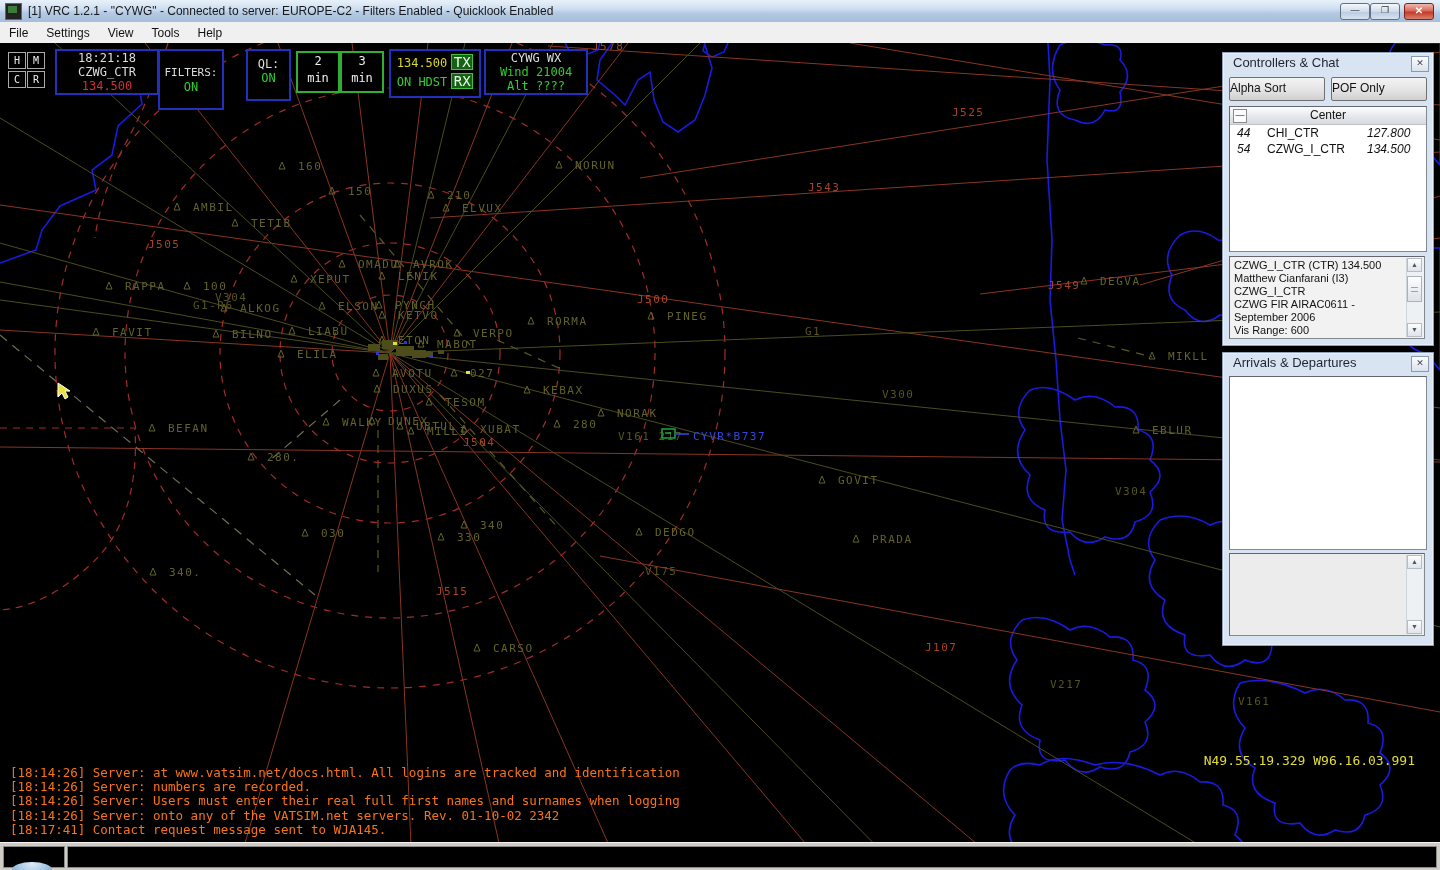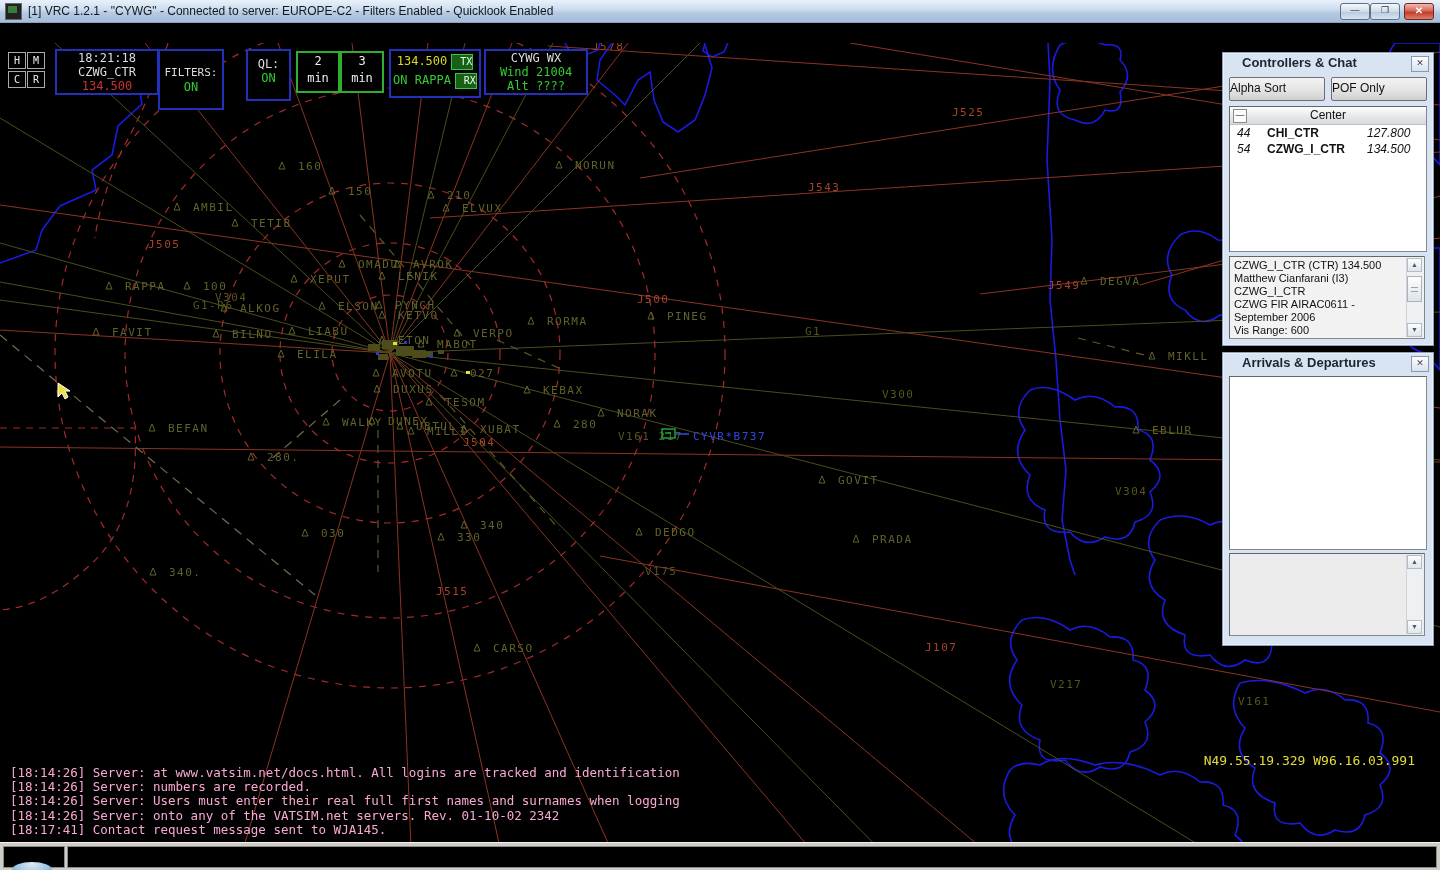--- a/index.html
+++ b/index.html
@@ -30,53 +30,53 @@
   
   .tb{position:absolute;background:#000;border:2px solid #2230bb;color:#ddd;
       font-family:"DejaVu Sans Mono",monospace;text-align:center;z-index:5;}
   .sq{position:absolute;width:16px;height:15px;border:1px solid #aaa;background:#000;color:#eee;
       font-family:"DejaVu Sans Mono",monospace;font-size:10px;line-height:15px;text-align:center;z-index:5;}
   .grn{color:#33cc33}.yel{color:#d8d82a}.red{color:#d03030}
   .tbln{font-size:12px;line-height:14px;white-space:nowrap;}
   .timer{position:absolute;width:40px;height:38px;border:2px solid #2fae2f;background:#000;color:#eee;
       font-family:"DejaVu Sans Mono",monospace;font-size:12px;line-height:17px;text-align:center;z-index:5;}
   .chip{display:inline-block;width:20px;height:14px;background:#176117;border:1px solid #43c043;
-      color:#e7ffe7;font-size:10px;line-height:14px;text-align:right;margin-left:4px;}
+      color:#e7ffe7;font-size:14px;line-height:14px;text-align:center;margin-left:4px;}
   
   .panel{position:absolute;left:1222px;width:210px;background:#d9e4f3;border:1px solid #8fa0b8;
      box-shadow:0 0 0 1px rgba(255,255,255,.4) inset;z-index:6;font-size:13px;color:#1d2430;}
-  .panel-title{height:20px;line-height:20px;padding-left:19px;font-weight:bold;}
+  .panel-title{height:20px;line-height:20px;padding-left:10px;}
   .close-box{position:absolute;right:4px;top:3px;width:16px;height:14px;border:1px solid #8a99ad;
      background:linear-gradient(#fdfdfd,#d8e2ee);font-size:9px;line-height:13px;text-align:center;color:#445;}
   .btn{display:inline-block;width:94px;height:22px;border:1px solid #707070;border-radius:2px;
      background:linear-gradient(#f4f4f4,#e2e2e2 60%,#cfcfcf);font-size:12px;line-height:21px;
      text-align:left;color:#111;}
   .list{position:absolute;left:6px;width:196px;background:#fff;border:1px solid #828790;
      border-top-color:#63676d;border-left-color:#63676d;font-size:12px;color:#111;}
   .list-hdr{position:relative;height:17px;line-height:16px;text-align:center;
      background:linear-gradient(#fdfdfd,#e4e7ea 60%,#d7dade);border-bottom:1px solid #bfc3c8;}
   .collapse{position:absolute;left:3px;top:2px;width:12px;height:12px;border:1px solid #8a8a8a;
      font-size:9px;line-height:10px;text-align:center;color:#333;background:#fbfbfb;}
   .ctl-row{display:flex;height:16px;line-height:16px;}
   .ctl-id{width:30px;padding-left:7px;font-style:italic;}
-  .ctl-cs{width:100px;font-weight:bold;}
+  .ctl-cs{width:100px;}
   .ctl-fq{flex:1;font-style:italic;}
   .infobox{position:absolute;left:6px;width:196px;background:#f2f2f2;border:1px solid #828790;
      border-top-color:#63676d;border-left-color:#63676d;font-size:11px;line-height:13px;color:#111;
      padding:2px 0 0 4px;box-sizing:border-box;}
   .sb{position:absolute;right:1px;top:1px;bottom:1px;width:16px;background:#eef1f4;border-left:1px solid #cfd4da;}
   .sb-btn{position:absolute;left:0;width:15px;height:14px;background:linear-gradient(#fcfdfe,#dfe5ec);
      border:1px solid #b5bcc6;box-sizing:border-box;font-size:7px;text-align:center;line-height:12px;color:#556;}
   .sb-thumb{position:absolute;left:0;width:15px;height:26px;background:linear-gradient(#fdfdfd,#dde3ea);
      border:1px solid #aab2bd;box-sizing:border-box;}
   .sb-thumb:after{content:"";position:absolute;left:3px;right:3px;top:10px;border-top:1px solid #9aa2ad;
      border-bottom:1px solid #9aa2ad;height:3px;}
   
   #chatlog{position:absolute;left:10px;top:723px;z-index:4;font-family:"DejaVu Sans Mono",monospace;
-     font-size:12.5px;line-height:14.2px;color:#f9a8d4;white-space:pre;}
+     font-size:12.5px;line-height:14.2px;color:#f97316;white-space:pre;}
   #coords{position:absolute;right:25px;top:710px;z-index:4;font-family:"DejaVu Sans Mono",monospace;
      font-size:13px;color:#e3dd3a;}
   
   #cmdbar{position:absolute;left:0;top:842px;width:1440px;height:28px;background:#cfccc6;
      border-top:1px solid #f2f1ef;}
   .cmdbox{position:absolute;top:3px;height:20px;background:#000;border:1px solid #8a8a8a;}
   #cmd-sel{left:3px;width:60px;}
   #cmd-input{left:67px;width:1368px;}
   #orb{position:absolute;left:12px;top:862px;width:40px;height:16px;border-radius:50%;
      background:radial-gradient(ellipse at 50% 10%,#dcebf7,#9cc0e0 60%,#6f9cc6);z-index:7;}
@@ -87,20 +87,27 @@
 <div id="win">
 
   <div id="titlebar">
     <div id="title-icon"></div>
     <div id="title-text">[1] VRC 1.2.1 - "CYWG" - Connected to server: EUROPE-C2 - Filters Enabled - Quicklook Enabled</div>
     <div class="cap-btn" id="btn-min">—</div>
     <div class="cap-btn" id="btn-max">❐</div>
     <div class="cap-btn" id="btn-close">✕</div>
   </div>
 
+  <div id="menubar">
+      <div class="menu-item">File</div>
+      <div class="menu-item">Settings</div>
+      <div class="menu-item">View</div>
+      <div class="menu-item">Tools</div>
+      <div class="menu-item">Help</div>
+    </div>
 
   <div id="radar">
     <svg id="map" width="1440" height="827">
         <rect x="0" y="0" width="1440" height="827" fill="#000000"></rect>
         <path d="M160,15 L138,37 L142,61 L118,83 L112,112 L92,127 L96,147 L60,163 L42,187 L36,207 L0,220" fill="none" stroke="#1a1ae0" stroke-width="1.6"></path>
         <path d="M565,0 L570,9 L583,13 L598,7 L600,0" fill="none" stroke="#1a1ae0" stroke-width="1.6"></path>
         <path d="M705,0 L703,8 L712,14 L724,9 L728,0" fill="none" stroke="#1a1ae0" stroke-width="1.6"></path>
         <path d="M612,0 L600,17 L597,37 L615,52 L625,62 L638,37 L650,29 L654,57 L663,79 L678,89 L695,77 L705,52 L712,25 L705,2" fill="none" stroke="#1a1ae0" stroke-width="1.6"></path>
         <path d="M1048,0 L1050,37 L1047,117 L1052,197 L1050,257 L1056,317 L1060,377 L1066,427 L1062,477 L1070,517 L1075,532" fill="none" stroke="#1a1ae0" stroke-width="1.6"></path>
         <path d="M1060,2 Q1045,27 1060,47 Q1050,72 1075,77 Q1095,87 1105,67 Q1125,72 1120,49 Q1135,32 1120,17 Q1125,0 1105,2 Q1080,-8 1060,2" fill="none" stroke="#1a1ae0" stroke-width="1.6"></path>
@@ -326,21 +333,21 @@
       <div>2</div>
       <div>min</div>
     </div>
     <div class="timer" style="left:340px;top:8px">
       <div>3</div>
       <div>min</div>
     </div>
 
     <div class="tb" style="left:389px;top:6px;width:88px;height:42px;padding-top:3px">
       <div class="tbln"><span class="yel">134.500</span><span class="chip">TX</span></div>
-      <div class="tbln" style="margin-top:3px"><span class="grn">ON RAPPA</span><span class="chip">RX</span></div>
+      <div class="tbln" style="margin-top:3px"><span class="grn">ON HDST</span><span class="chip">RX</span></div>
     </div>
 
     <div class="tb" style="left:484px;top:6px;width:100px;height:42px">
       <div class="tbln">CYWG WX</div>
       <div class="tbln grn">Wind 21004</div>
       <div class="tbln grn">Alt ????</div>
     </div>
 
     <div id="chatlog"><div>[18:14:26] Server: at www.vatsim.net/docs.html. All logins are tracked and identification</div><div>[18:14:26] Server: numbers are recorded.</div><div>[18:14:26] Server: Users must enter their real full first names and surnames when logging</div><div>[18:14:26] Server: onto any of the VATSIM.net servers. Rev. 01-10-02 2342</div><div>[18:17:41] Contact request message sent to WJA145.</div></div>
     <div id="coords">N49.55.19.329 W96.16.03.991</div>

